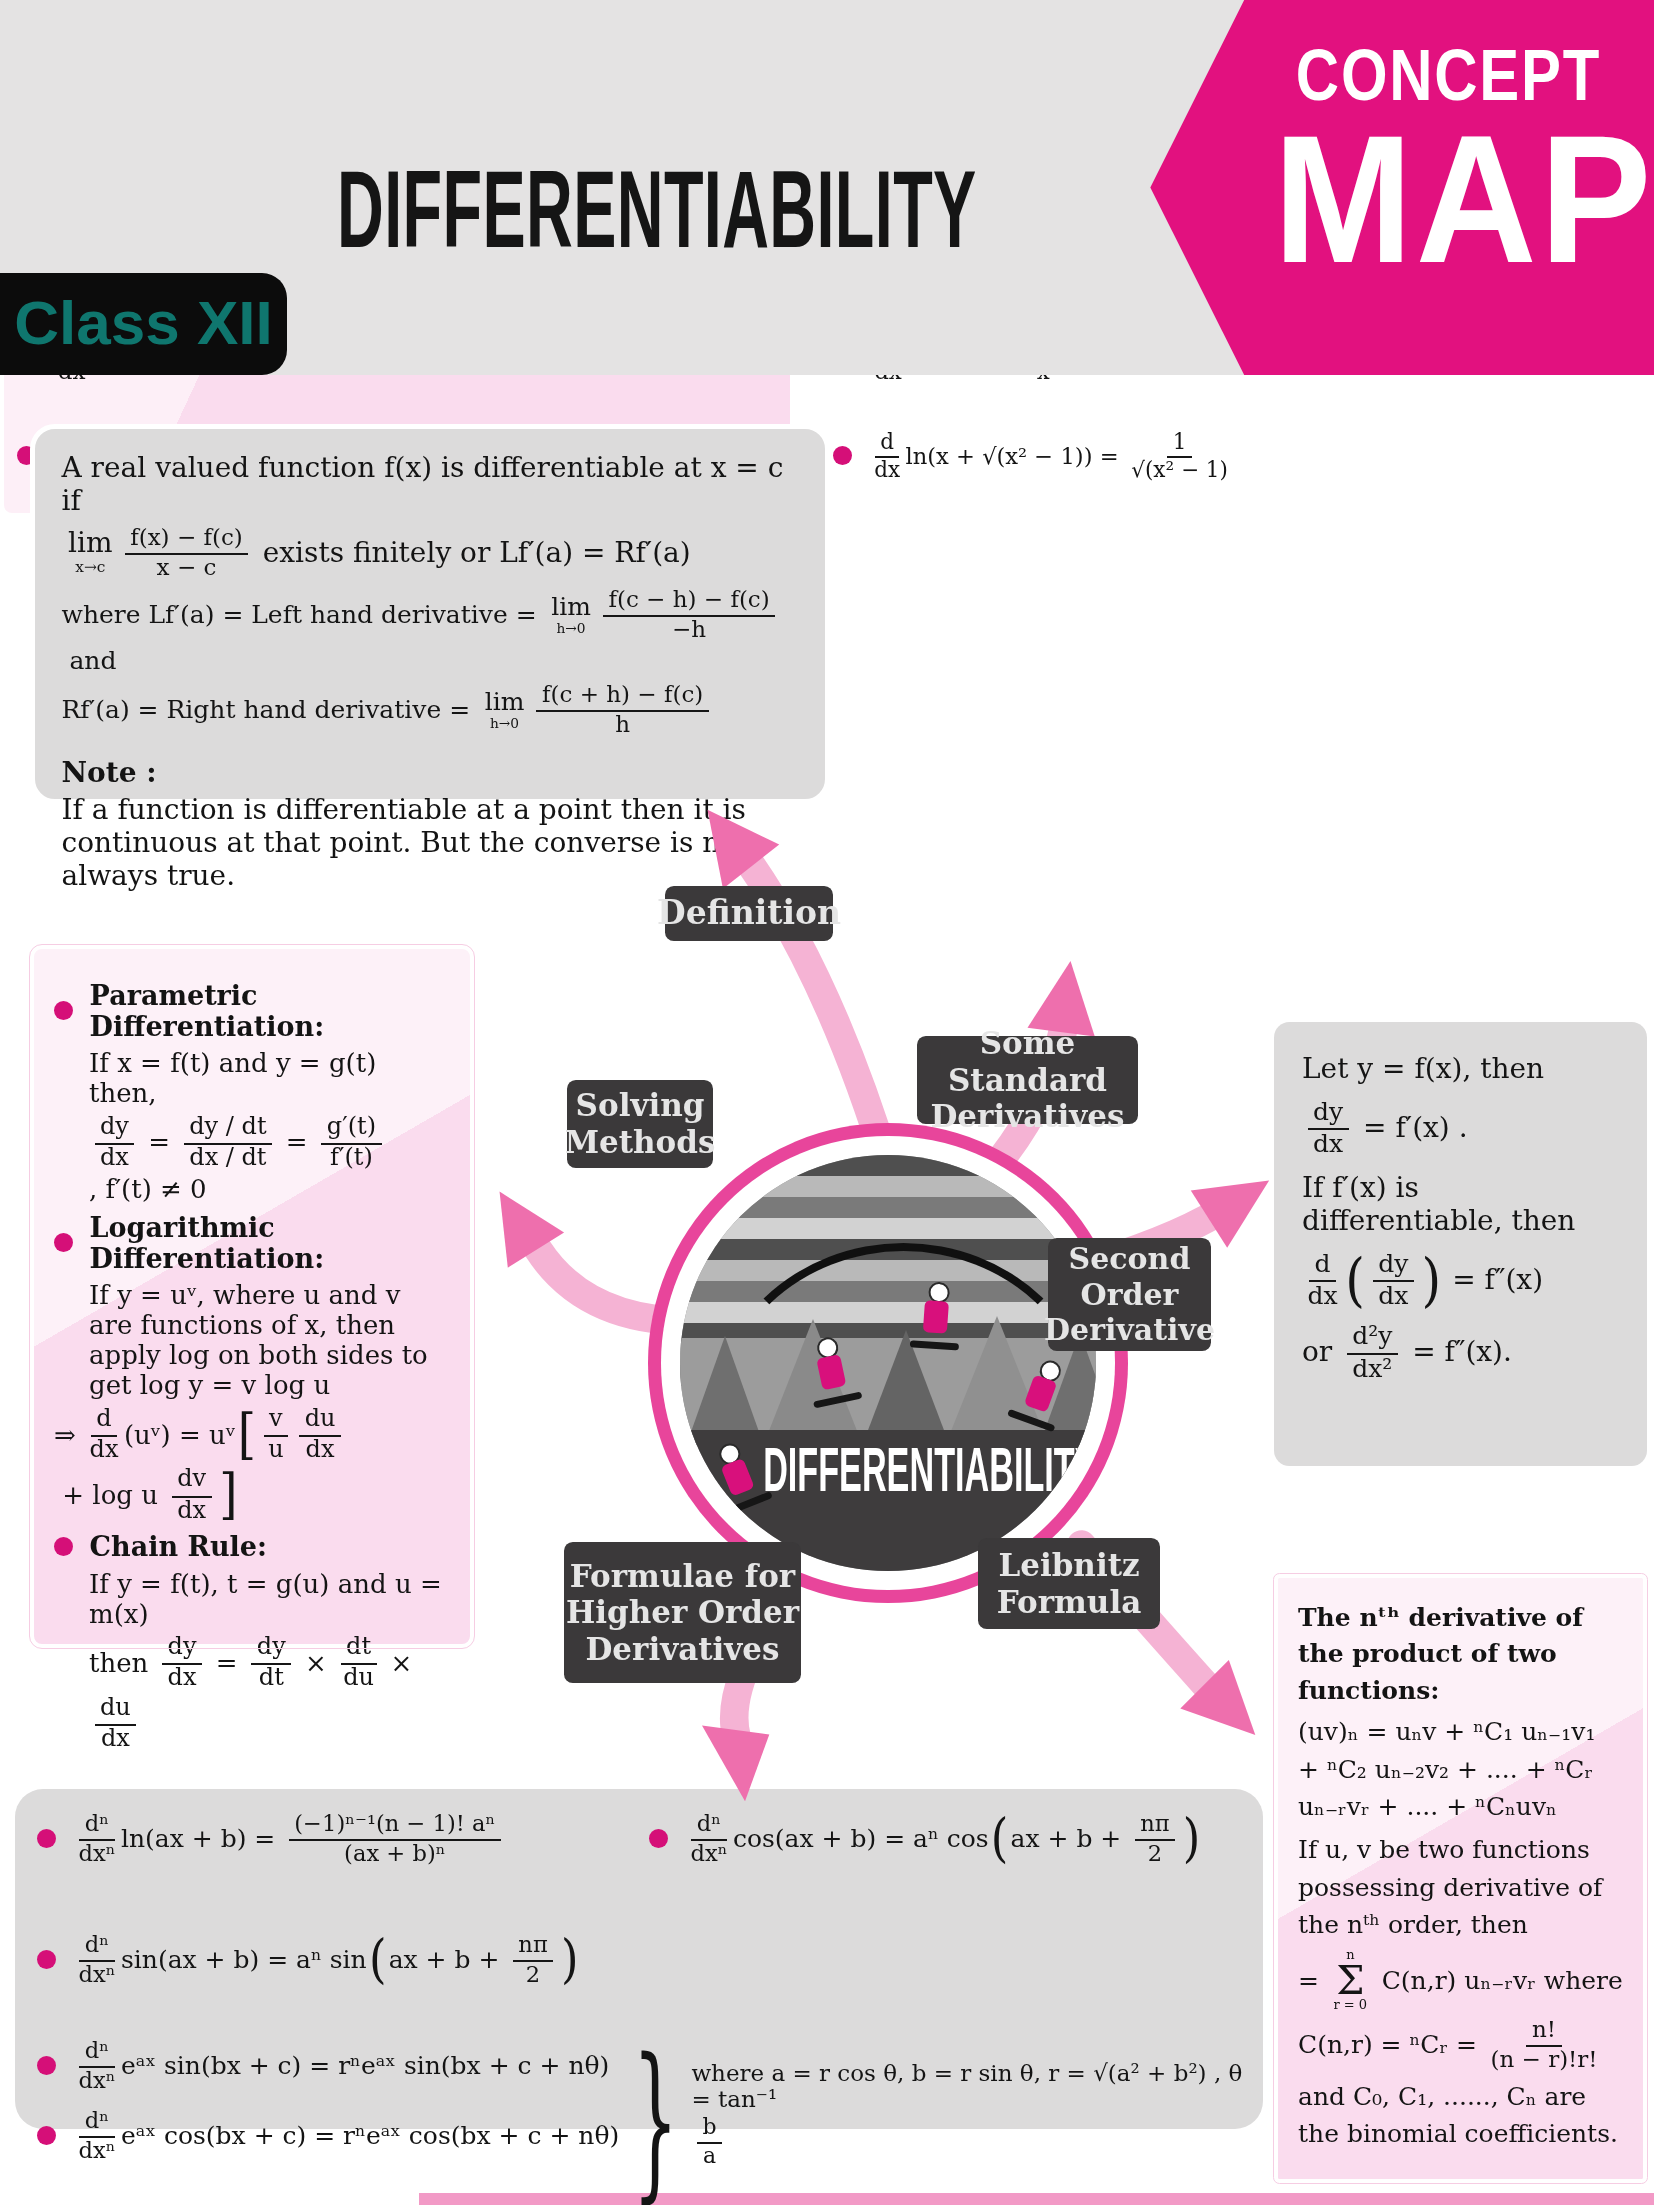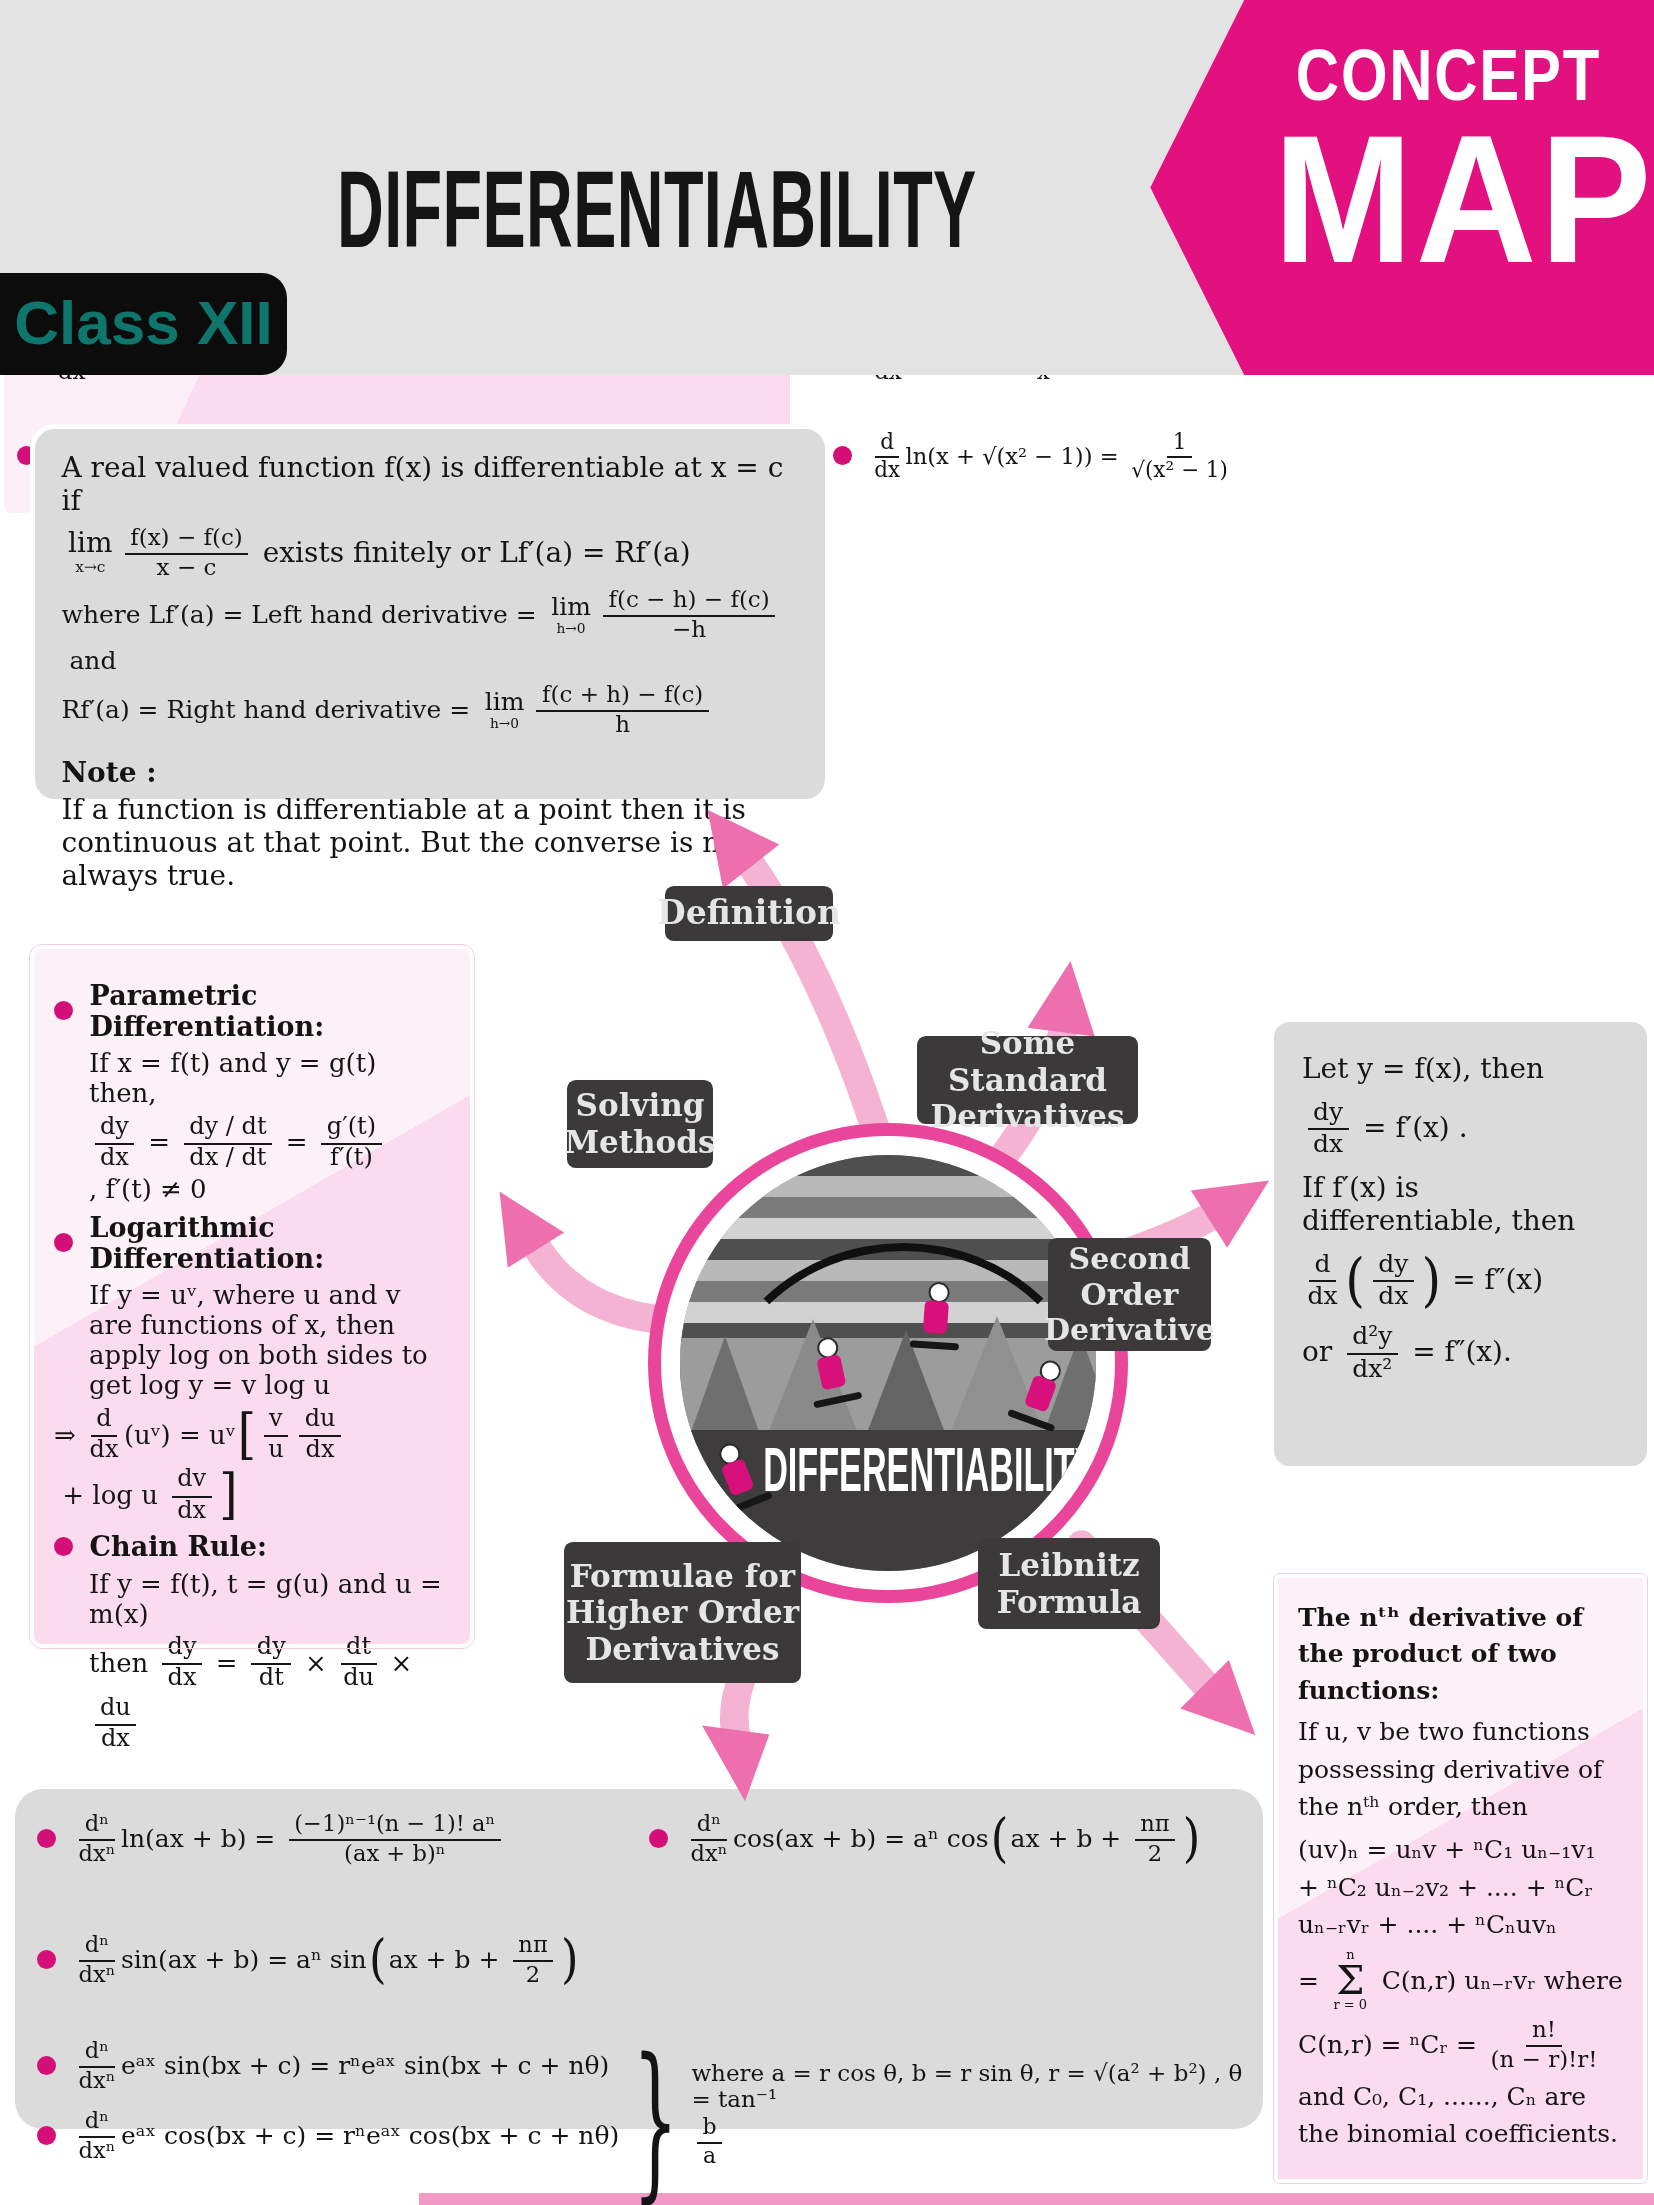--- a/index.html
+++ b/index.html
@@ -586,24 +586,24 @@
         <span class="frac">
           <span class="num">b</span>
           <span class="den">a</span>
         </span>
       </div>
   </div>
 
   <div class="pbox lb-box">
     <div class="lb-head">The nᵗʰ derivative of the product of two functions:</div>
     <div class="fline">
+        <span class="ftxt">(uv)ₙ = uₙv + ⁿC₁ uₙ₋₁v₁ + ⁿC₂ uₙ₋₂v₂ + .... + ⁿCᵣ uₙ₋ᵣvᵣ + .... + ⁿCₙuvₙ</span>
+      </div>
+    <div class="fline">
         <span class="ftxt">If u, v be two functions possessing derivative of the nᵗʰ order, then</span>
-      </div>
-    <div class="fline">
-        <span class="ftxt">(uv)ₙ = uₙv + ⁿC₁ uₙ₋₁v₁ + ⁿC₂ uₙ₋₂v₂ + .... + ⁿCᵣ uₙ₋ᵣvᵣ + .... + ⁿCₙuvₙ</span>
       </div>
     <div class="fline">
         <span class="ftxt">= </span>
         <span class="sum">
           <span class="stop">n</span>
           <span class="smid">Σ</span>
           <span class="sbot">r = 0</span>
         </span>
         <span class="ftxt"> C(n,r) uₙ₋ᵣvᵣ where</span>
       </div>

